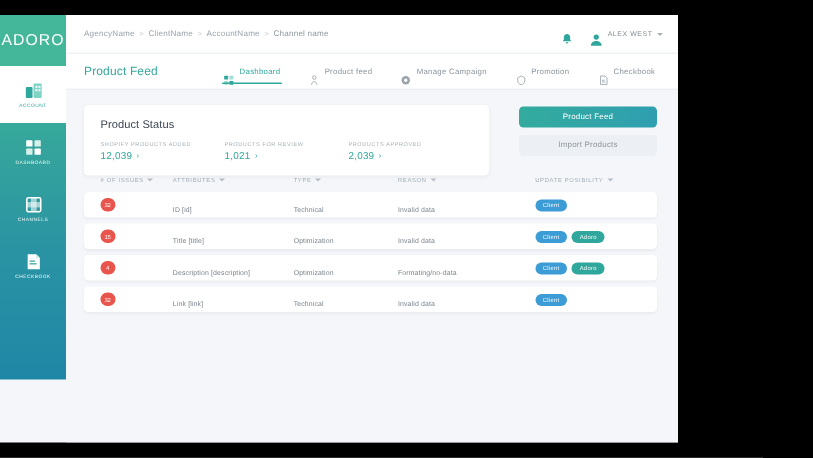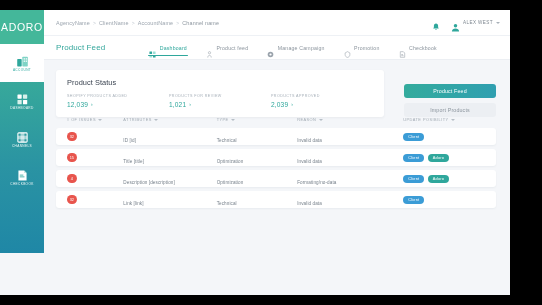--- a/index.html
+++ b/index.html
@@ -17,21 +17,21 @@
     width: 542px;
     height: 305px;
     background: #000000;
   }
 
   
   #stage {
     position: absolute;
     left: 0;
     top: 10px;
-    width: 510px;
+    width: 452px;
     height: 285px;
     background: #f4f6f9;
     overflow: hidden;
   }
 
   
   #sidebar {
     position: absolute;
     left: 0;
     top: 0;
@@ -212,21 +212,21 @@
     top: 50px;
     right: 0;
     bottom: 0;
     background: #f4f6f9;
     padding: 10px 14px 0 12px;
   }
 
   
   #status-row {
     display: flex;
-    align-items: flex-end;
+    align-items: flex-start;
     gap: 20px;
   }
 
   #status-card {
     flex: 1;
     background: #ffffff;
     border-radius: 3px;
     box-shadow: 0 1px 3px rgba(28,40,60,0.055);
     padding: 8px 11px 9px 11px;
   }

